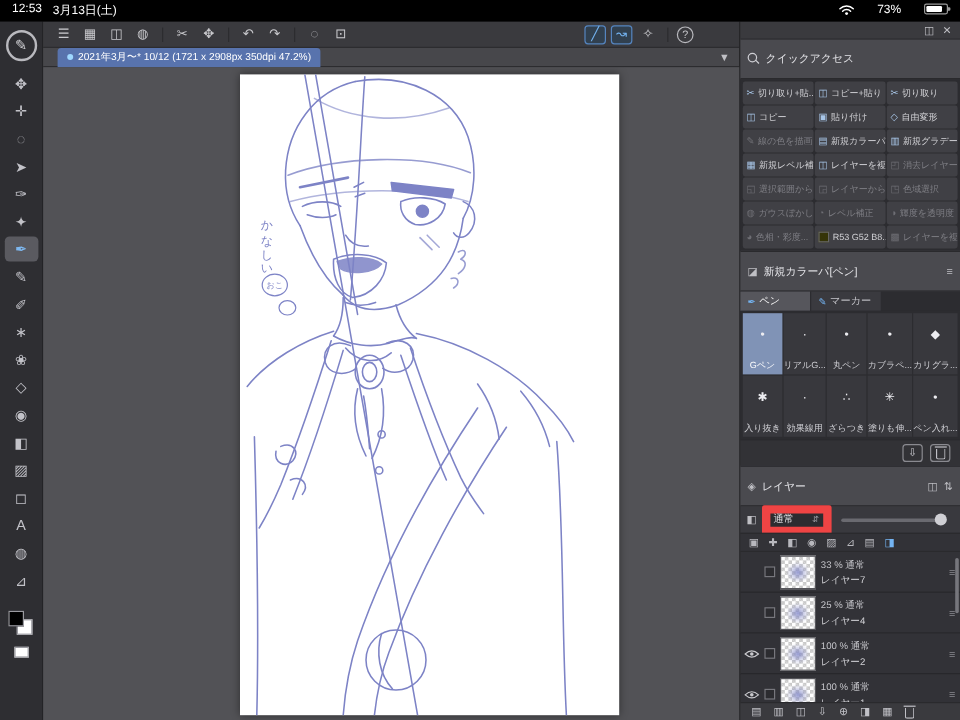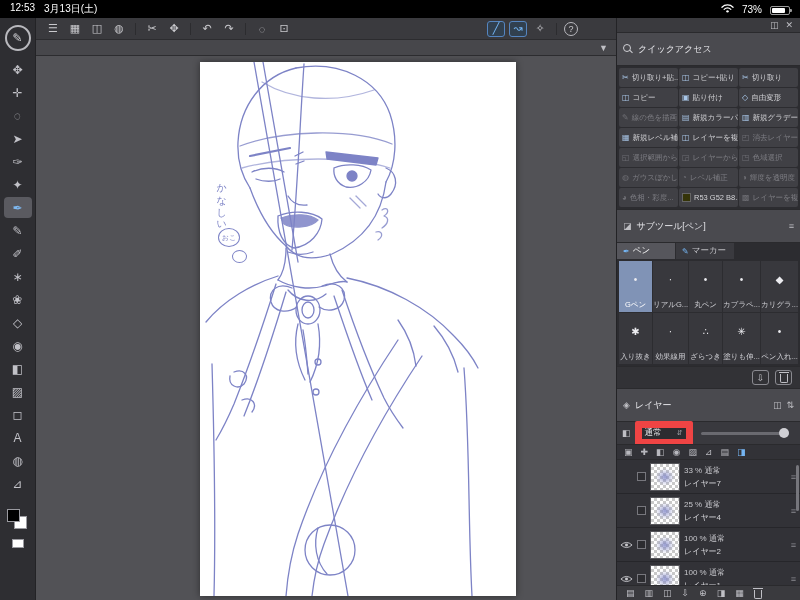--- a/index.html
+++ b/index.html
@@ -2,21 +2,21 @@
 <html><head>
 <meta charset="utf-8">
 <style>
   *{box-sizing:border-box;margin:0;padding:0}
   body{background:#222;font-family:"Liberation Sans","DejaVu Sans",sans-serif}
   .screen{position:relative;width:800px;height:600px;background:#3a3a3e;color:#d6d6da;overflow:hidden}
 
   
   .statusbar{position:absolute;top:0;left:0;right:0;height:18px;background:#000;display:flex;align-items:center;justify-content:space-between;padding:0 10px;font-size:10px;color:#fff;z-index:5}
   .sb-left{display:flex;gap:9px;}
-  .sb-right{display:flex;align-items:flex-end;gap:8px}
+  .sb-right{display:flex;align-items:flex-start;gap:19px}
   .battery{width:20px;height:9px;border:1px solid #9a9a9a;border-radius:2px;position:relative}
   .battery::after{content:"";position:absolute;right:-3px;top:2px;width:2px;height:3px;background:#9a9a9a;border-radius:0 1px 1px 0}
   .battery-fill{position:absolute;left:1px;top:1px;bottom:1px;width:70%;background:#fff;border-radius:1px}
 
   
   .main{position:absolute;top:18px;left:0;right:0;bottom:0;display:flex}
 
   
   .left-toolbar{width:36px;background:#2e2e32;border-right:1px solid #232326;display:flex;flex-direction:column;align-items:center;padding-top:4px;flex:none}
   .tool-circle{width:26px;height:26px;border-radius:50%;border:2px solid #b9b9be;display:flex;align-items:center;justify-content:center;font-size:12px;color:#d6d6da;margin:3px 0 7px;flex:none}
@@ -251,20 +251,24 @@
             <span>✧</span>
           </span>
         <span class="sep"></span>
         <span class="tb-icon help">
             <span>?</span>
           </span>
         <span style="width:26px"></span>
       </div>
 
       <div class="tabstrip">
+        <div class="doc-tab">
+          <span class="dot"></span>
+          <span>2021年3月〜* 10/12 (1721 x 2908px 350dpi 47.2%)</span>
+        </div>
         <span class="tab-caret">▼</span>
       </div>
 
       <div class="canvas-area">
         <div class="canvas">
           <svg width="316" height="534" viewBox="0 0 316 534">
             <g stroke="#7d83c6" stroke-width="1.3" fill="none" stroke-linecap="round" stroke-linejoin="round">
 
               <path d="M 96,6 C 140,-2 178,18 190,52 C 198,76 196,102 186,120"></path>
               <path d="M 96,6 C 62,14 40,44 38,80 C 37,100 42,114 50,126"></path>
@@ -429,21 +433,21 @@
             <span>R53 G52 B8...</span>
           </div>
         <div class="qa-chip disabled">
             <span class="qa-ico">▩</span>
             <span>レイヤーを複</span>
           </div>
       </div>
 
       <div class="panel-header">
         <span class="mini">◪</span>
-        <span>サブツール[ペン]</span>
+        <span>新規カラーパ[ペン]</span>
         <span class="spacer"></span>
         <span class="mini">≡</span>
       </div>
       <div class="subtool-tabs">
         <div class="subtool-tab selected">
             <span class="ticon">✒</span>
             <span>ペン</span>
           </div>
         <div class="subtool-tab">
             <span class="ticon">✎</span>

